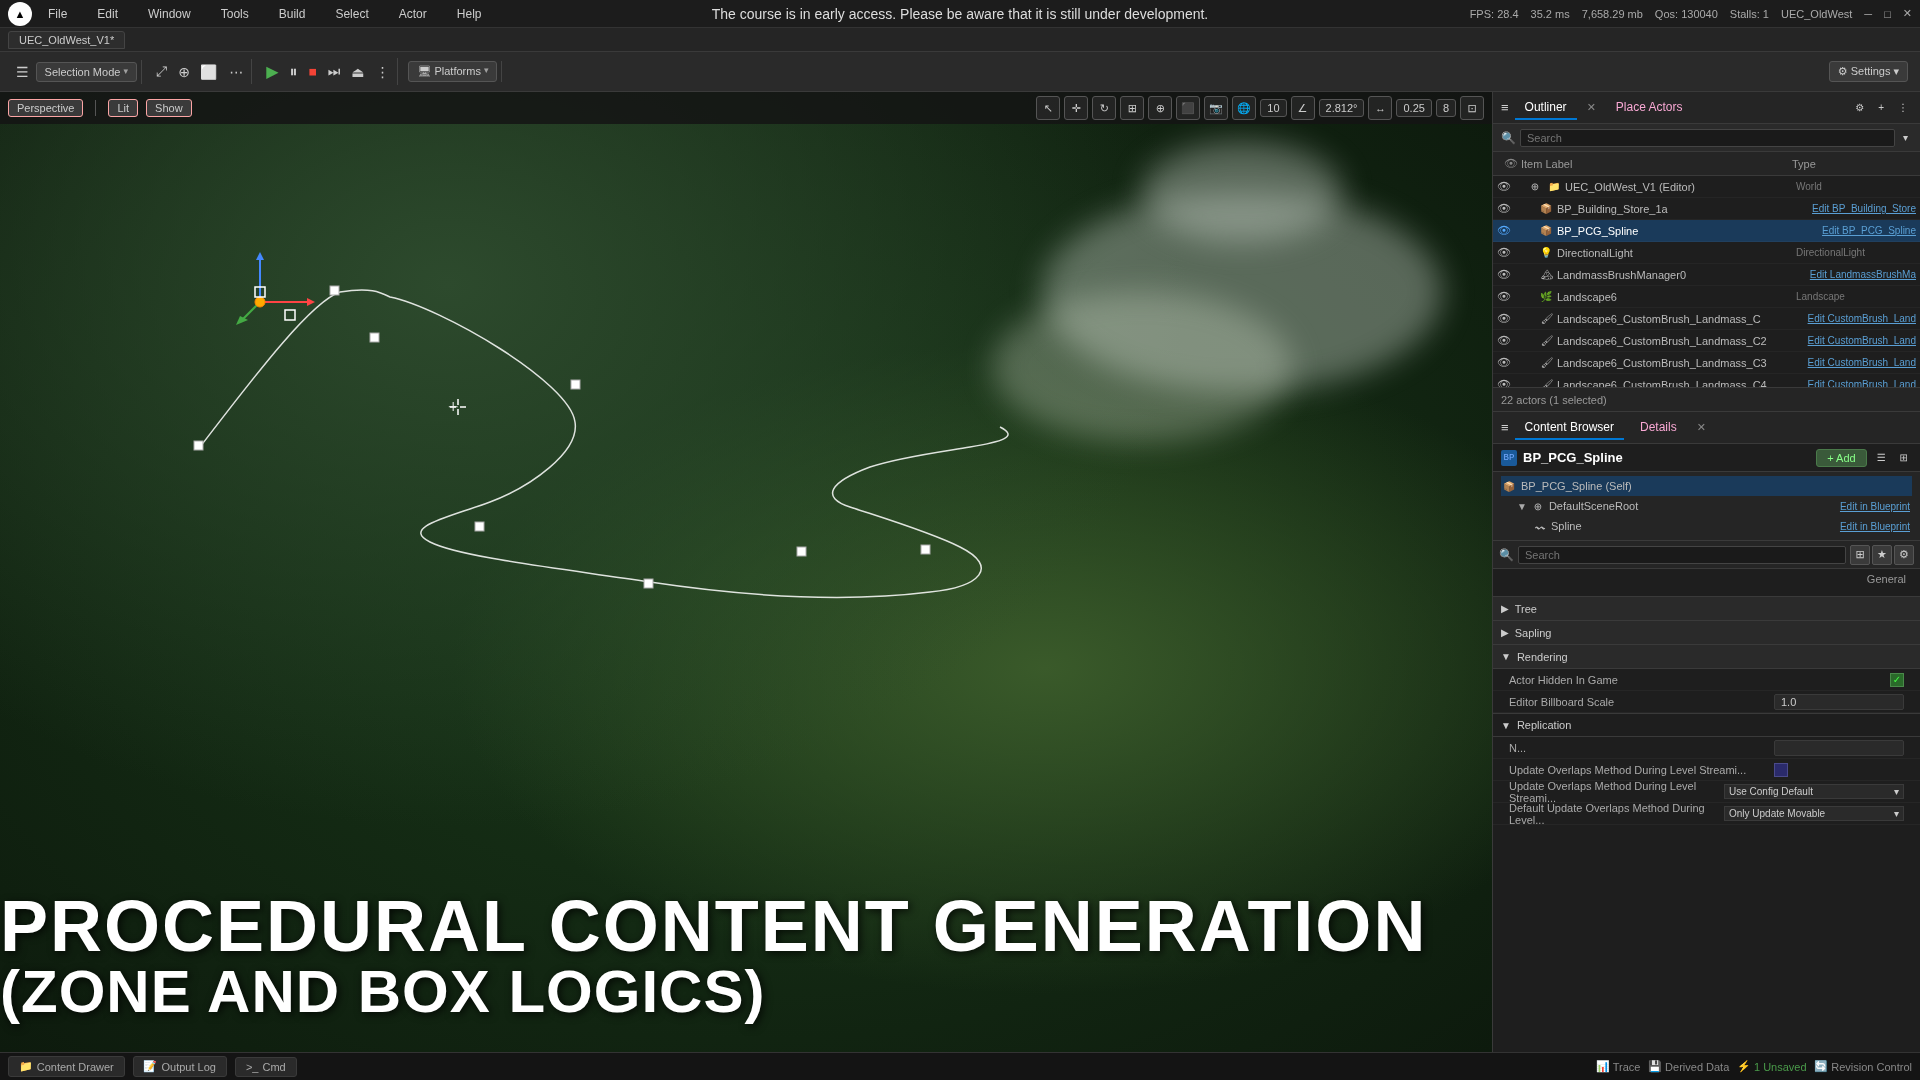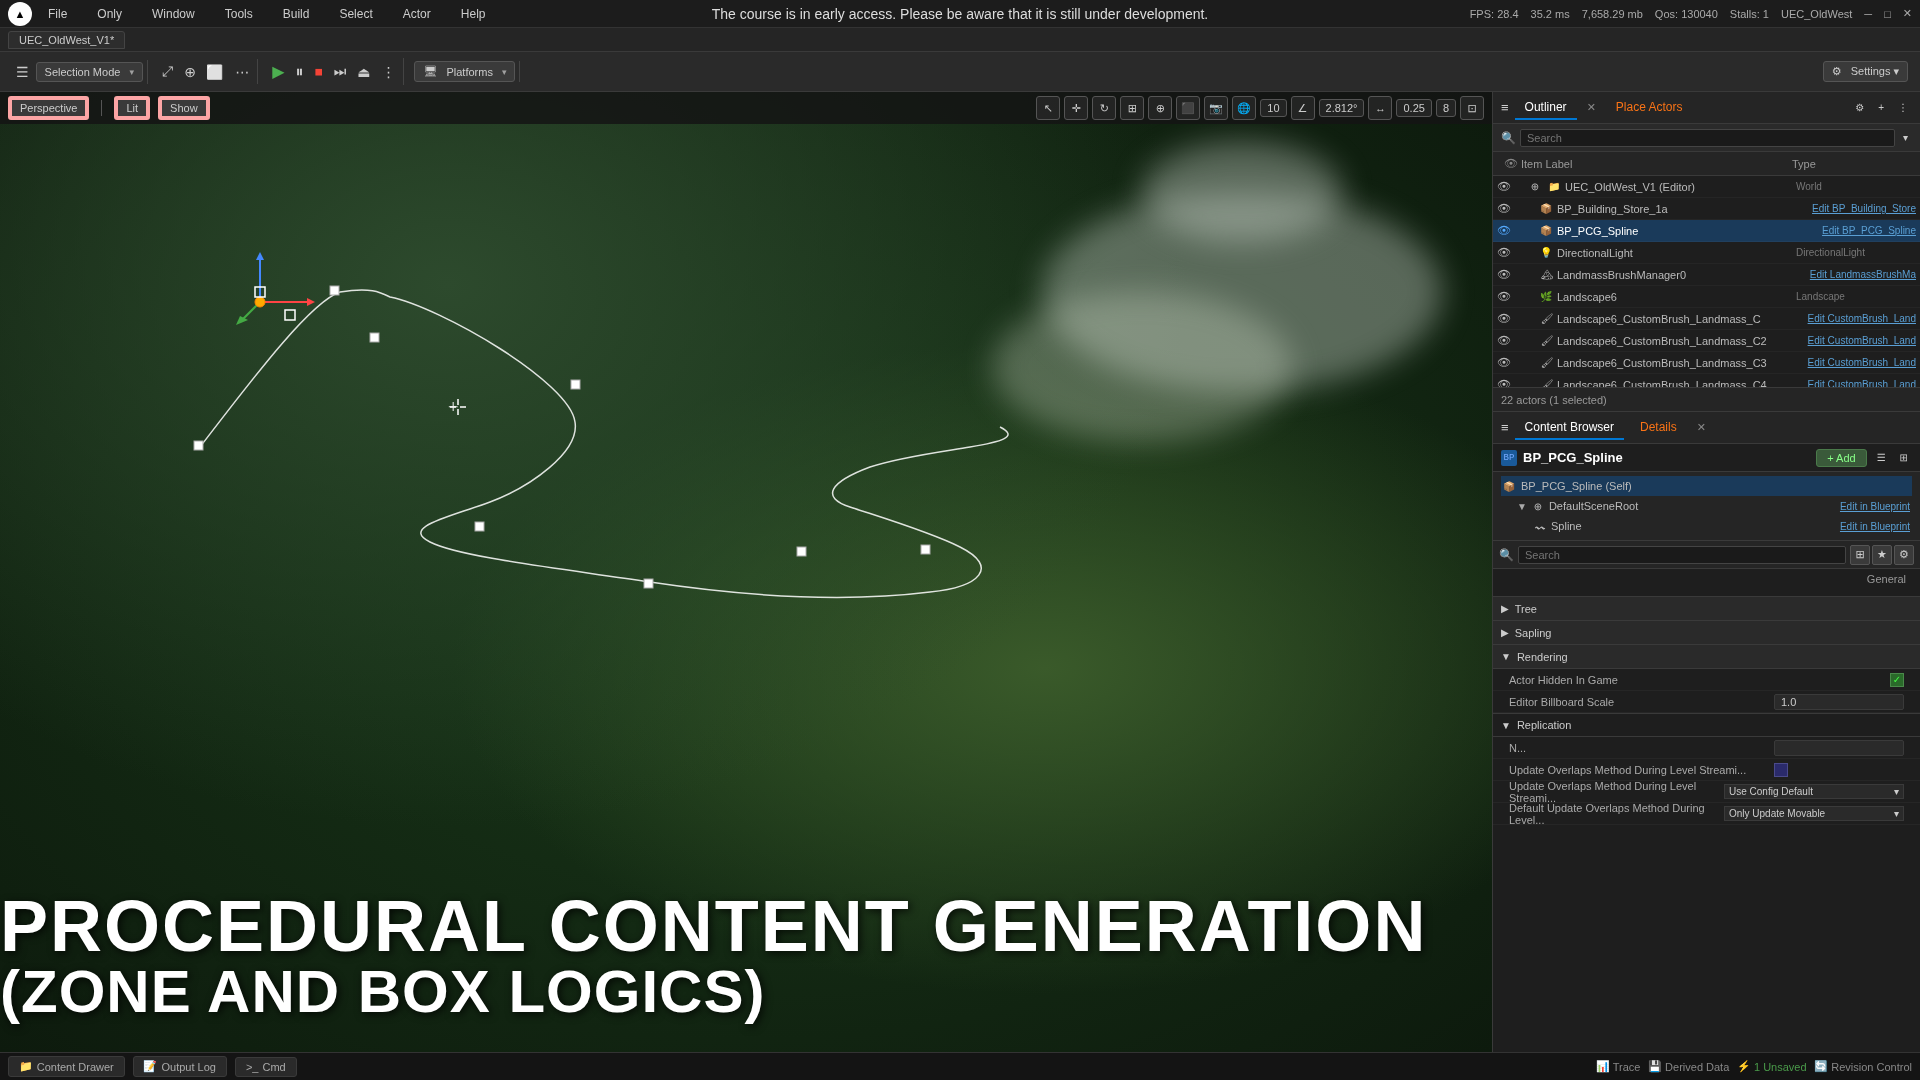--- a/index.html
+++ b/index.html
@@ -90,21 +90,21 @@
     }
     .toolbar-group:last-child { border-right: none; }
     .tb-btn {
       background: #3a3a3a;
       border: 1px solid #555;
       color: #ccc;
       padding: 3px 8px;
       font-size: 11px;
       cursor: pointer;
       border-radius: 3px;
-      display: flex; align-items: center; gap: 9px;
+      display: flex; align-items: flex-start; gap: 3px;
     }
     .tb-icon-btn {
       background: transparent;
       border: none;
       color: #ccc;
       padding: 4px;
       cursor: pointer;
       border-radius: 3px;
       font-size: 14px;
       display: flex; align-items: center; justify-content: center;
@@ -150,21 +150,21 @@
       height: 32px;
       background: rgba(20,20,20,0.85);
       display: flex;
       align-items: center;
       padding: 0 8px;
       gap: 8px;
       z-index: 20;
     }
     .vp-btn {
       background: #3a3a3a;
-      border: 4px solid #fca5a5;
+      border: 1px solid #fca5a5;
       color: #ccc;
       padding: 2px 8px;
       font-size: 11px;
       cursor: pointer;
       border-radius: 3px;
     }
     .vp-separator { width: 1px; height: 16px; background: #555; margin: 0 4px; }
 
     
     #viewport-right-tools {
@@ -298,21 +298,21 @@
       background: #252525;
       display: flex;
       align-items: center;
       padding: 0 8px;
       gap: 6px;
       border-bottom: 1px solid #3a3a3a;
     }
     .panel-tab {
       padding: 4px 10px;
       font-size: 12px;
-      color: #f97316;
+      color: #f9a8d4;
       cursor: pointer;
       background: transparent;
       border: none;
       border-bottom: 2px solid transparent;
     }
     .panel-tab.active { border-bottom-color: #0078d4; color: #fff; }
 
     #outliner-search {
       height: 28px;
       background: #2a2a2a;
@@ -611,21 +611,21 @@
   </style>
 </head>
 <body>
 
 <div id="menu-bar">
   <div class="logo">
     <span>▲</span>
   </div>
   <div class="menu-items">
     <span>File</span>
-    <span>Only</span>
+    <span>Edit</span>
     <span>Window</span>
     <span>Tools</span>
     <span>Build</span>
     <span>Select</span>
     <span>Actor</span>
     <span>Help</span>
   </div>
   <div id="early-access-banner">
     <span>The course is in early access. Please be aware that it is still under development.</span>
   </div>

